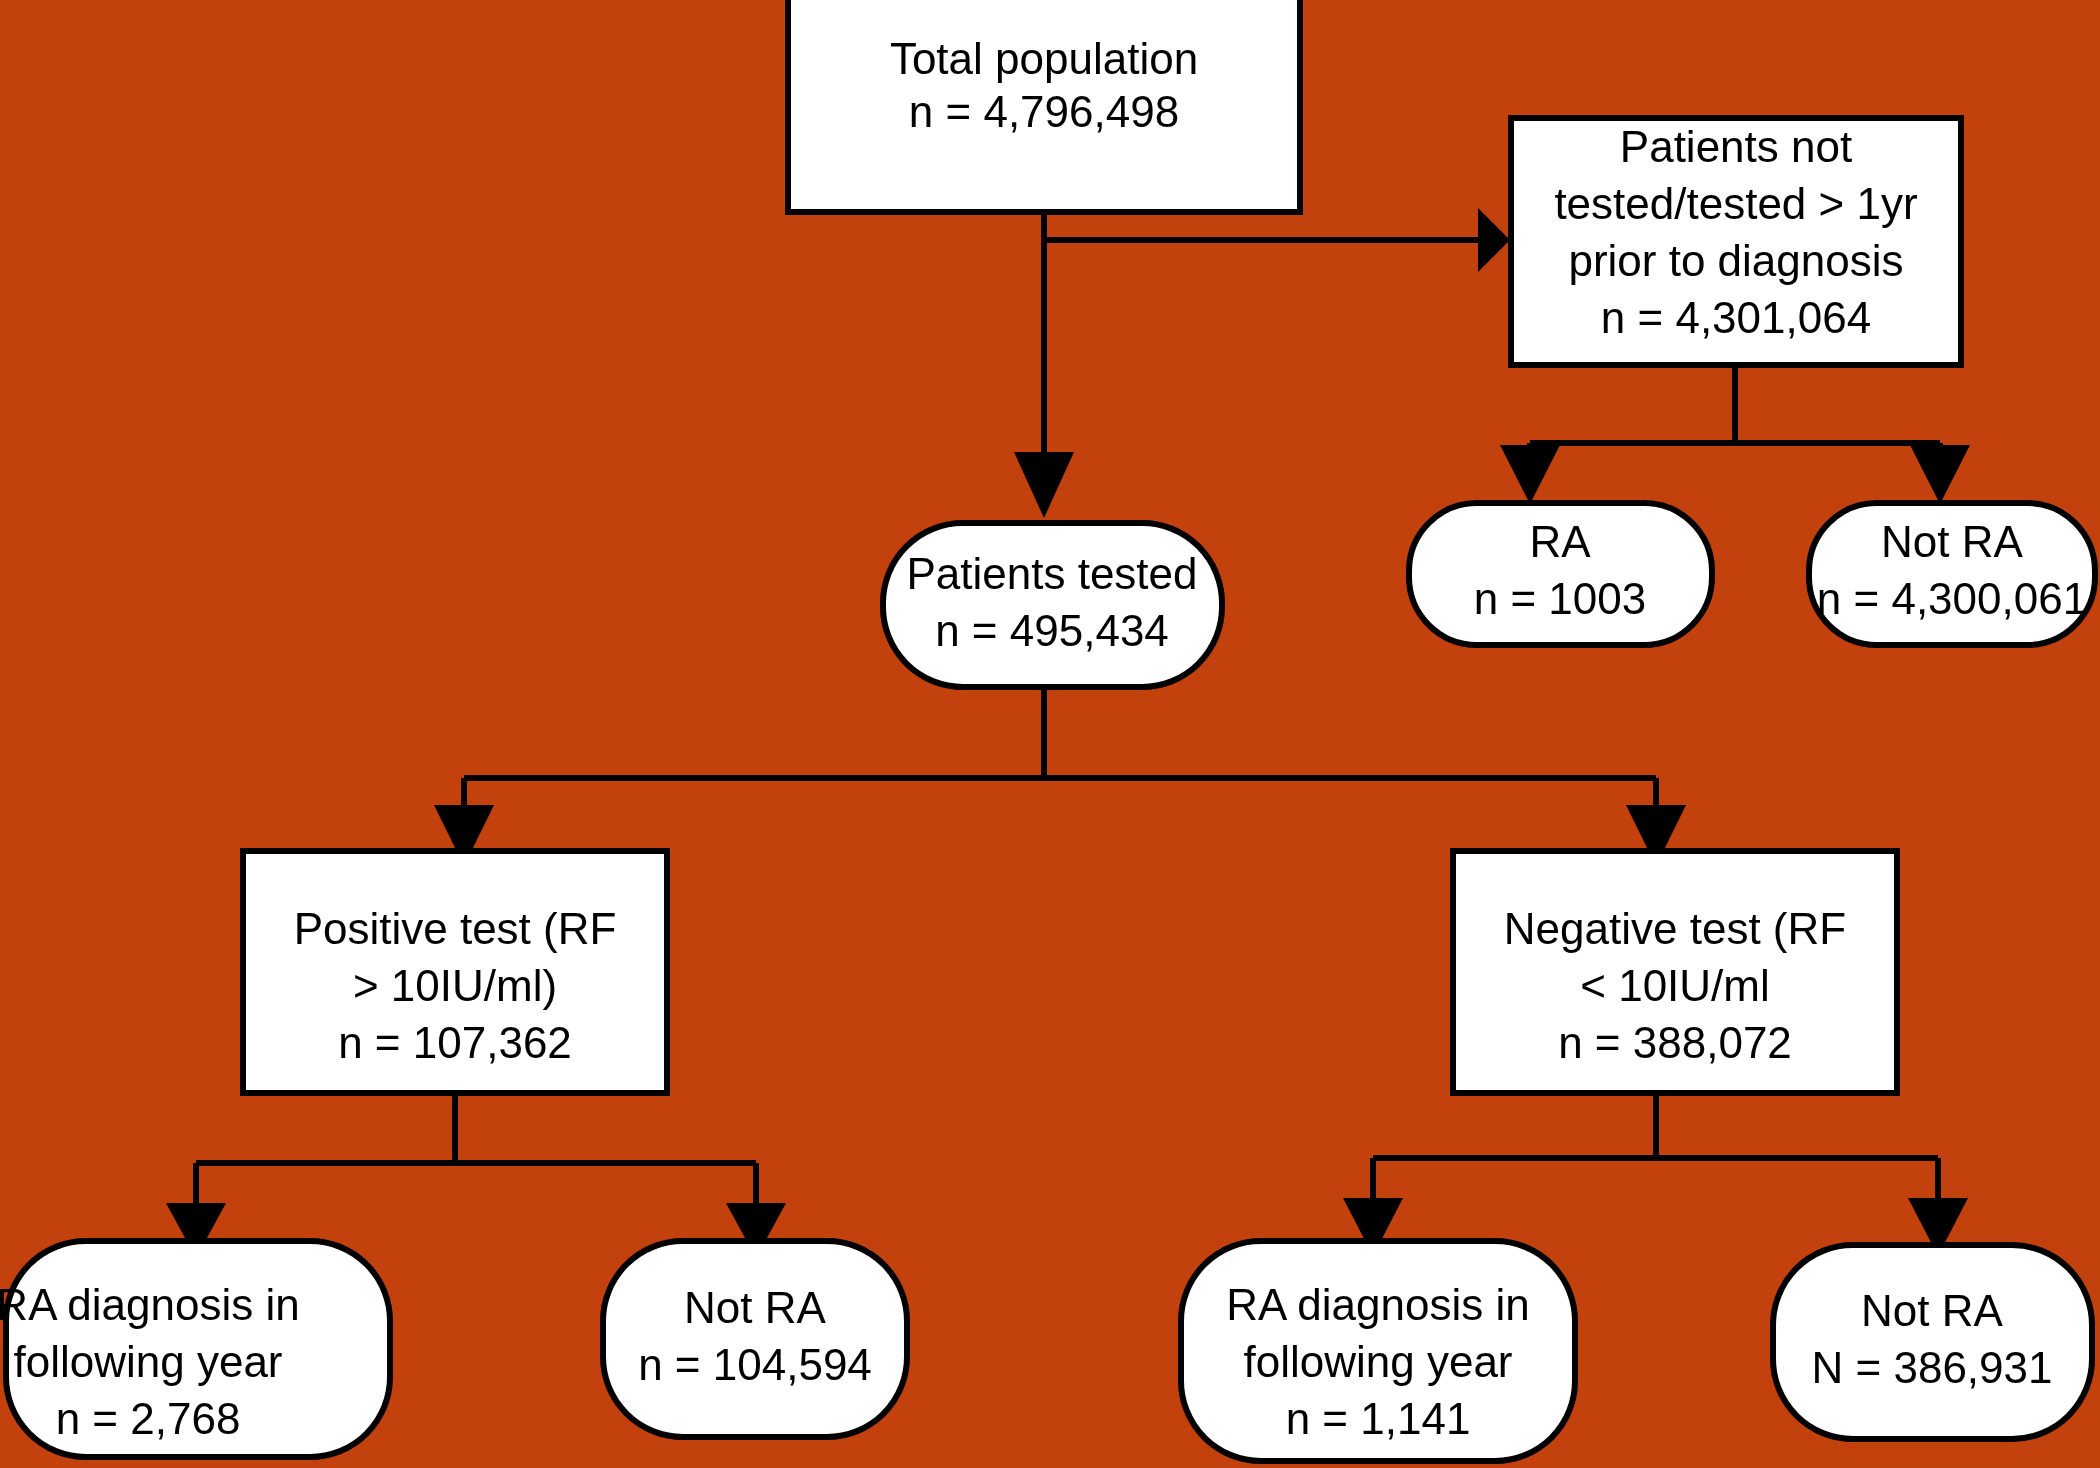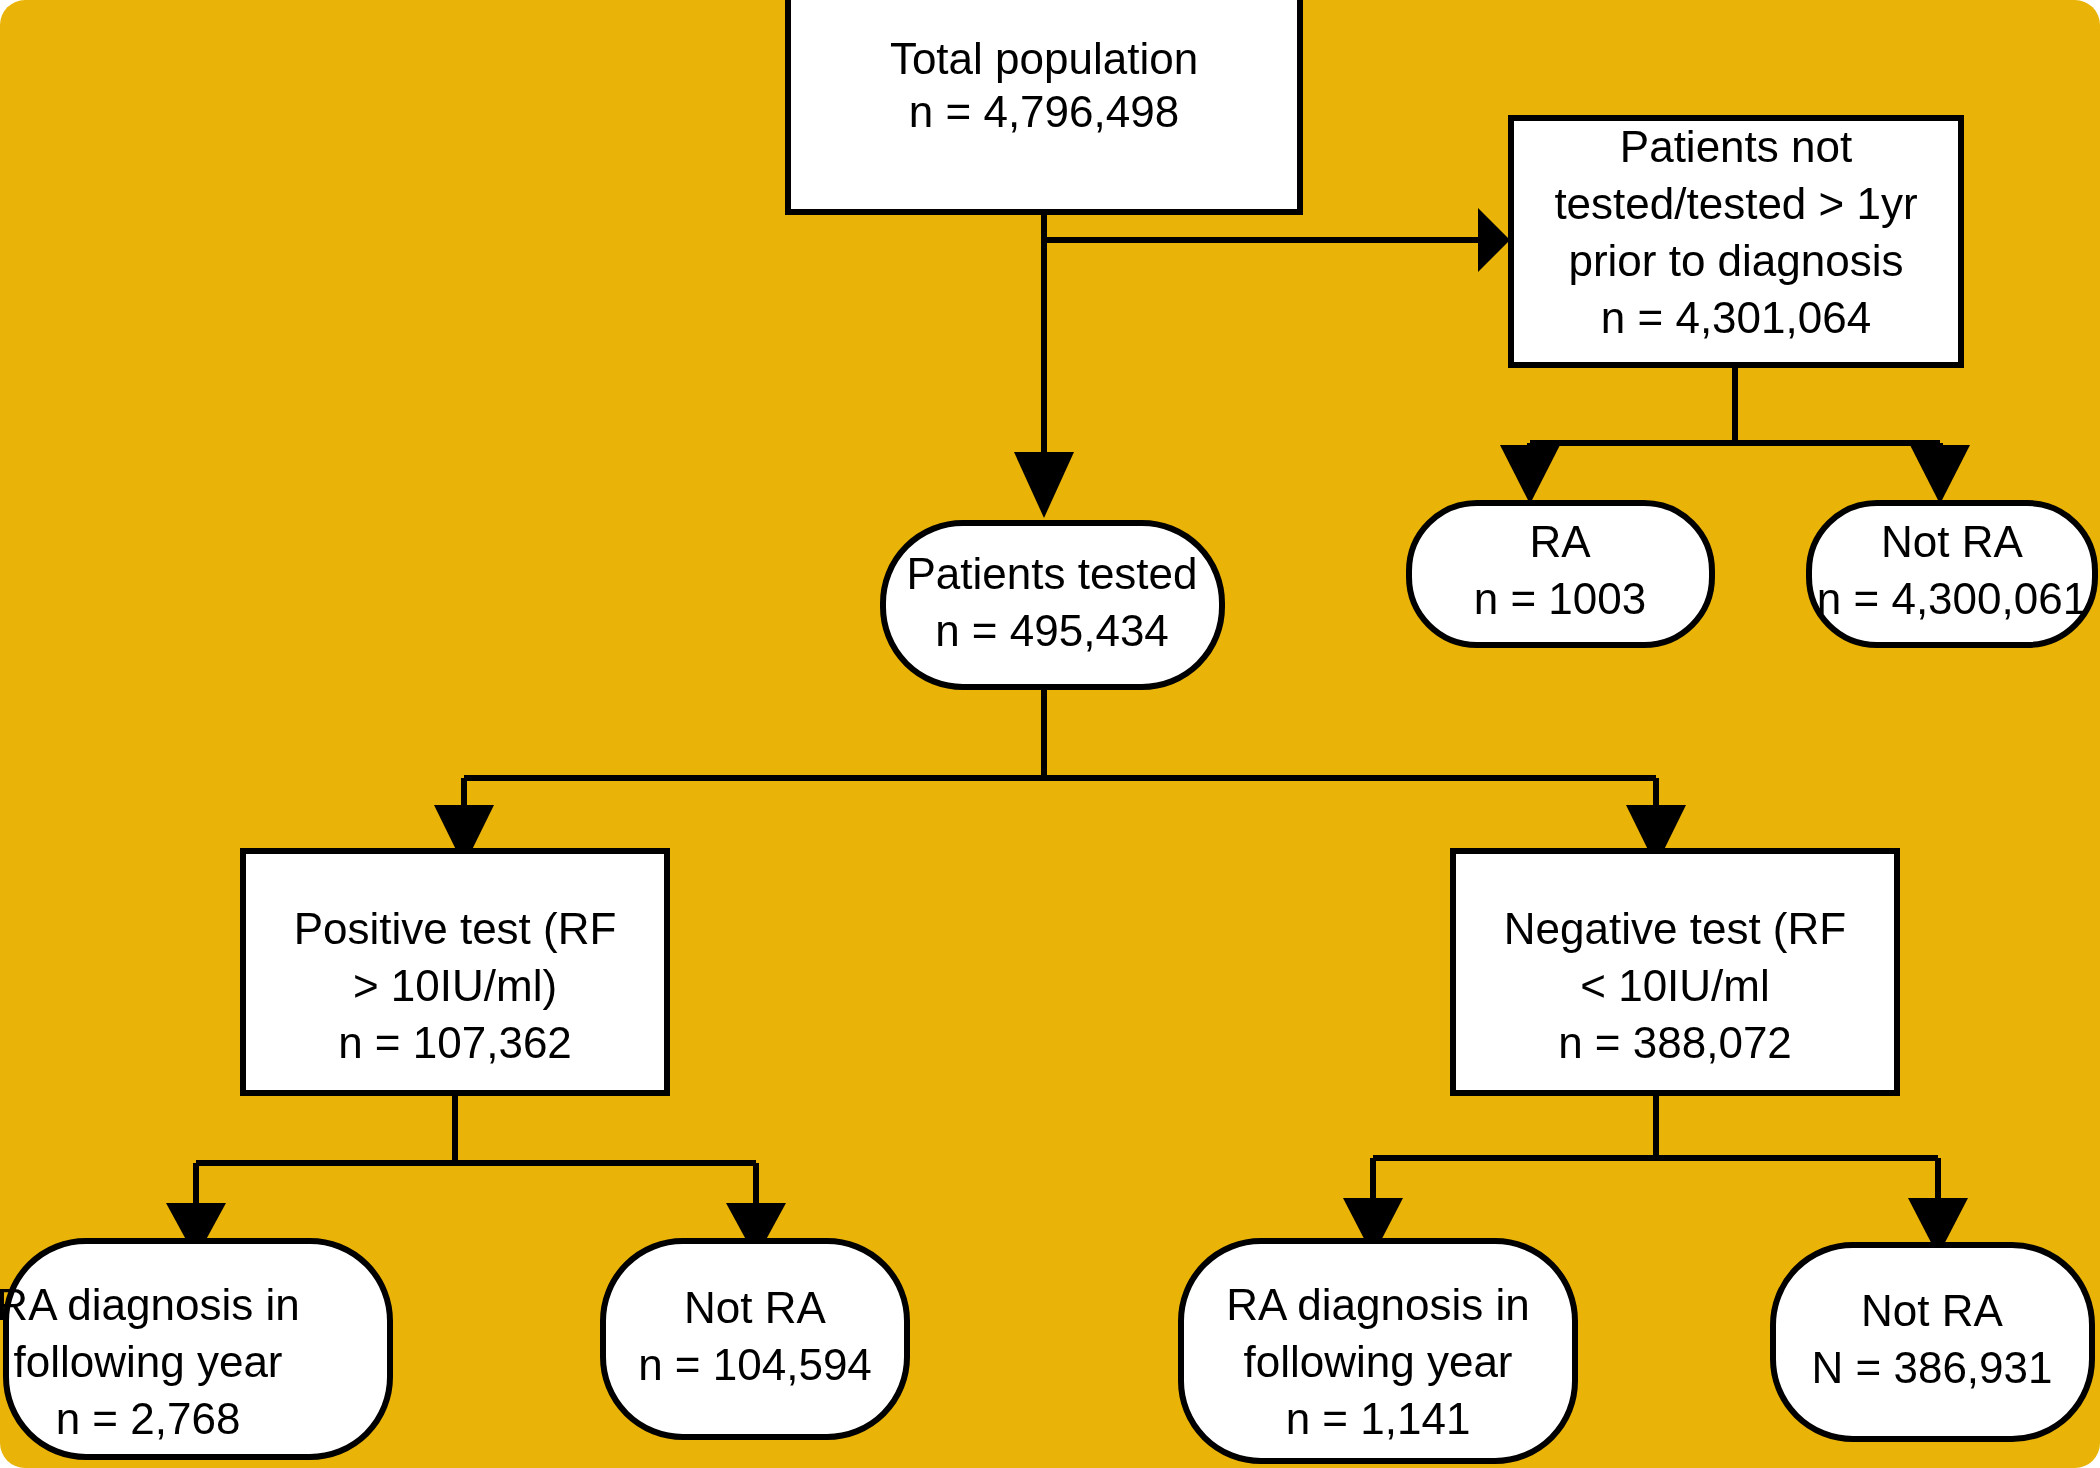--- a/index.html
+++ b/index.html
@@ -10,22 +10,21 @@
   body {
     width: 2100px;
     height: 1468px;
     overflow: hidden;
     font-family: "Liberation Sans", sans-serif;
   }
   #flowchart-root {
     position: relative;
     width: 2100px;
     height: 1468px;
-    background: #eab308;
-    border-radius: 25px;
+    background: #c2410c;
   }
   svg.diagram {
     display: block;
     width: 2100px;
     height: 1468px;
   }
   .node-shape {
     fill: #ffffff;
     stroke: #000000;
     stroke-width: 6;

